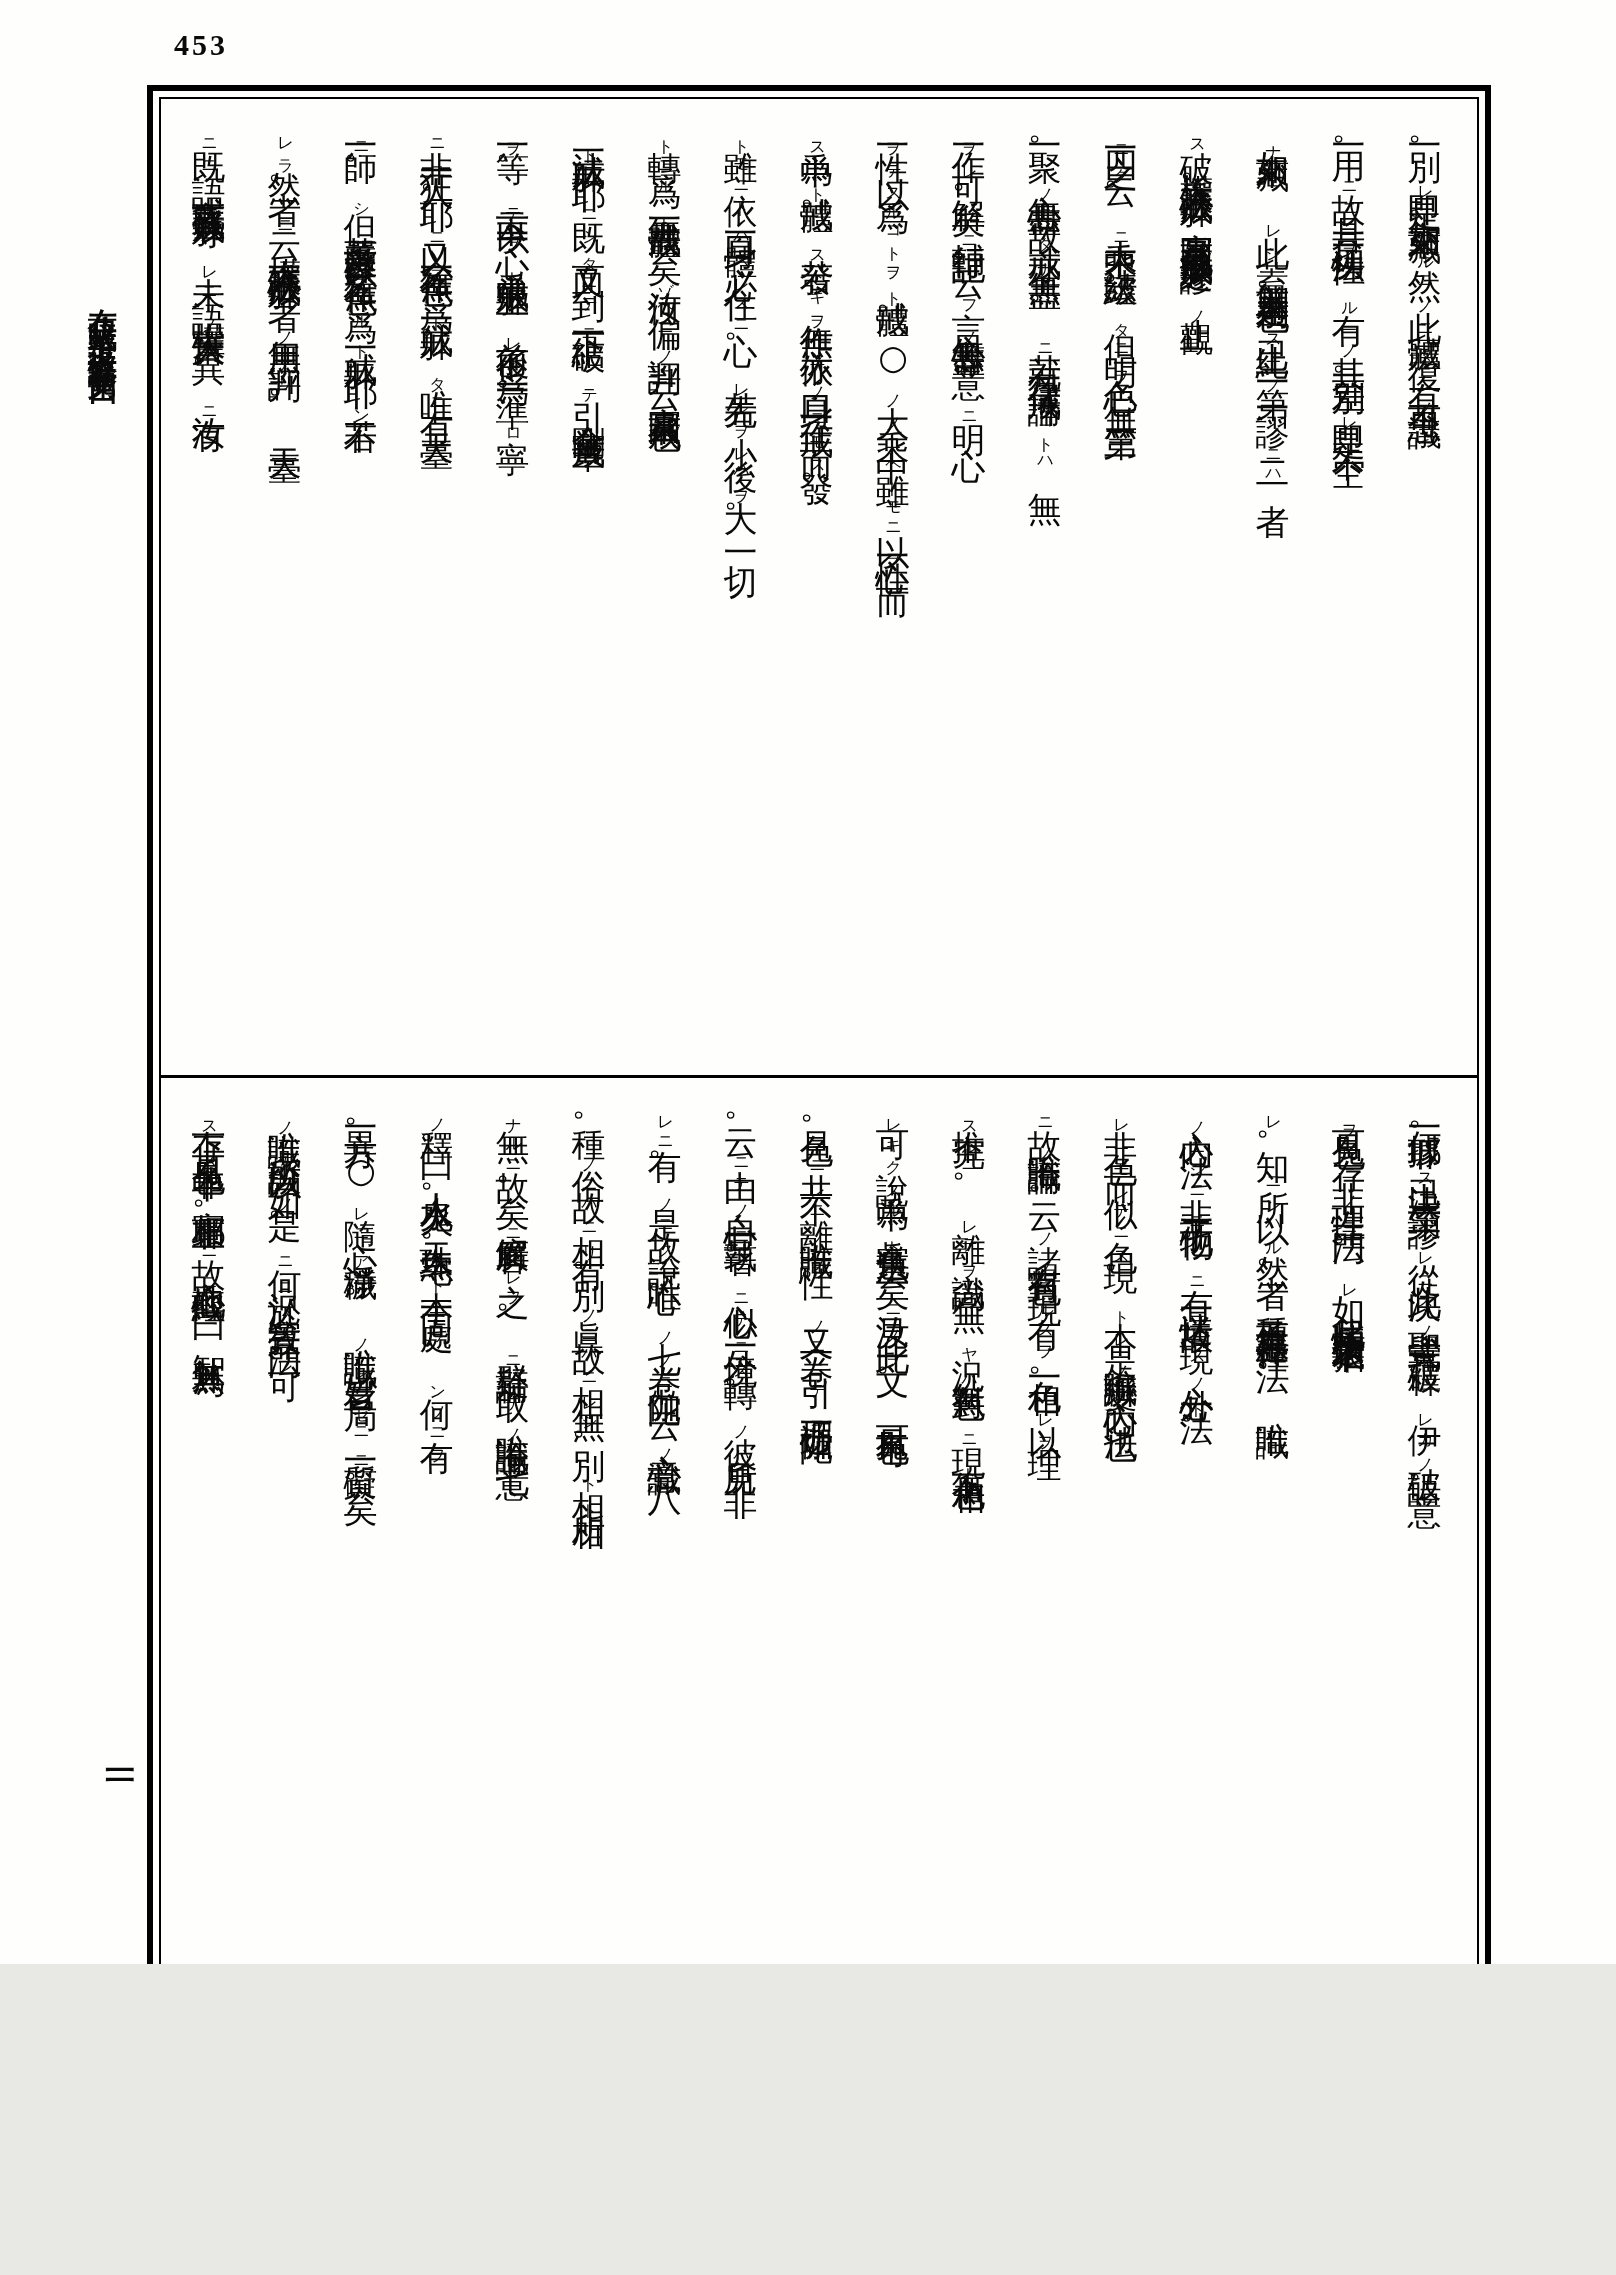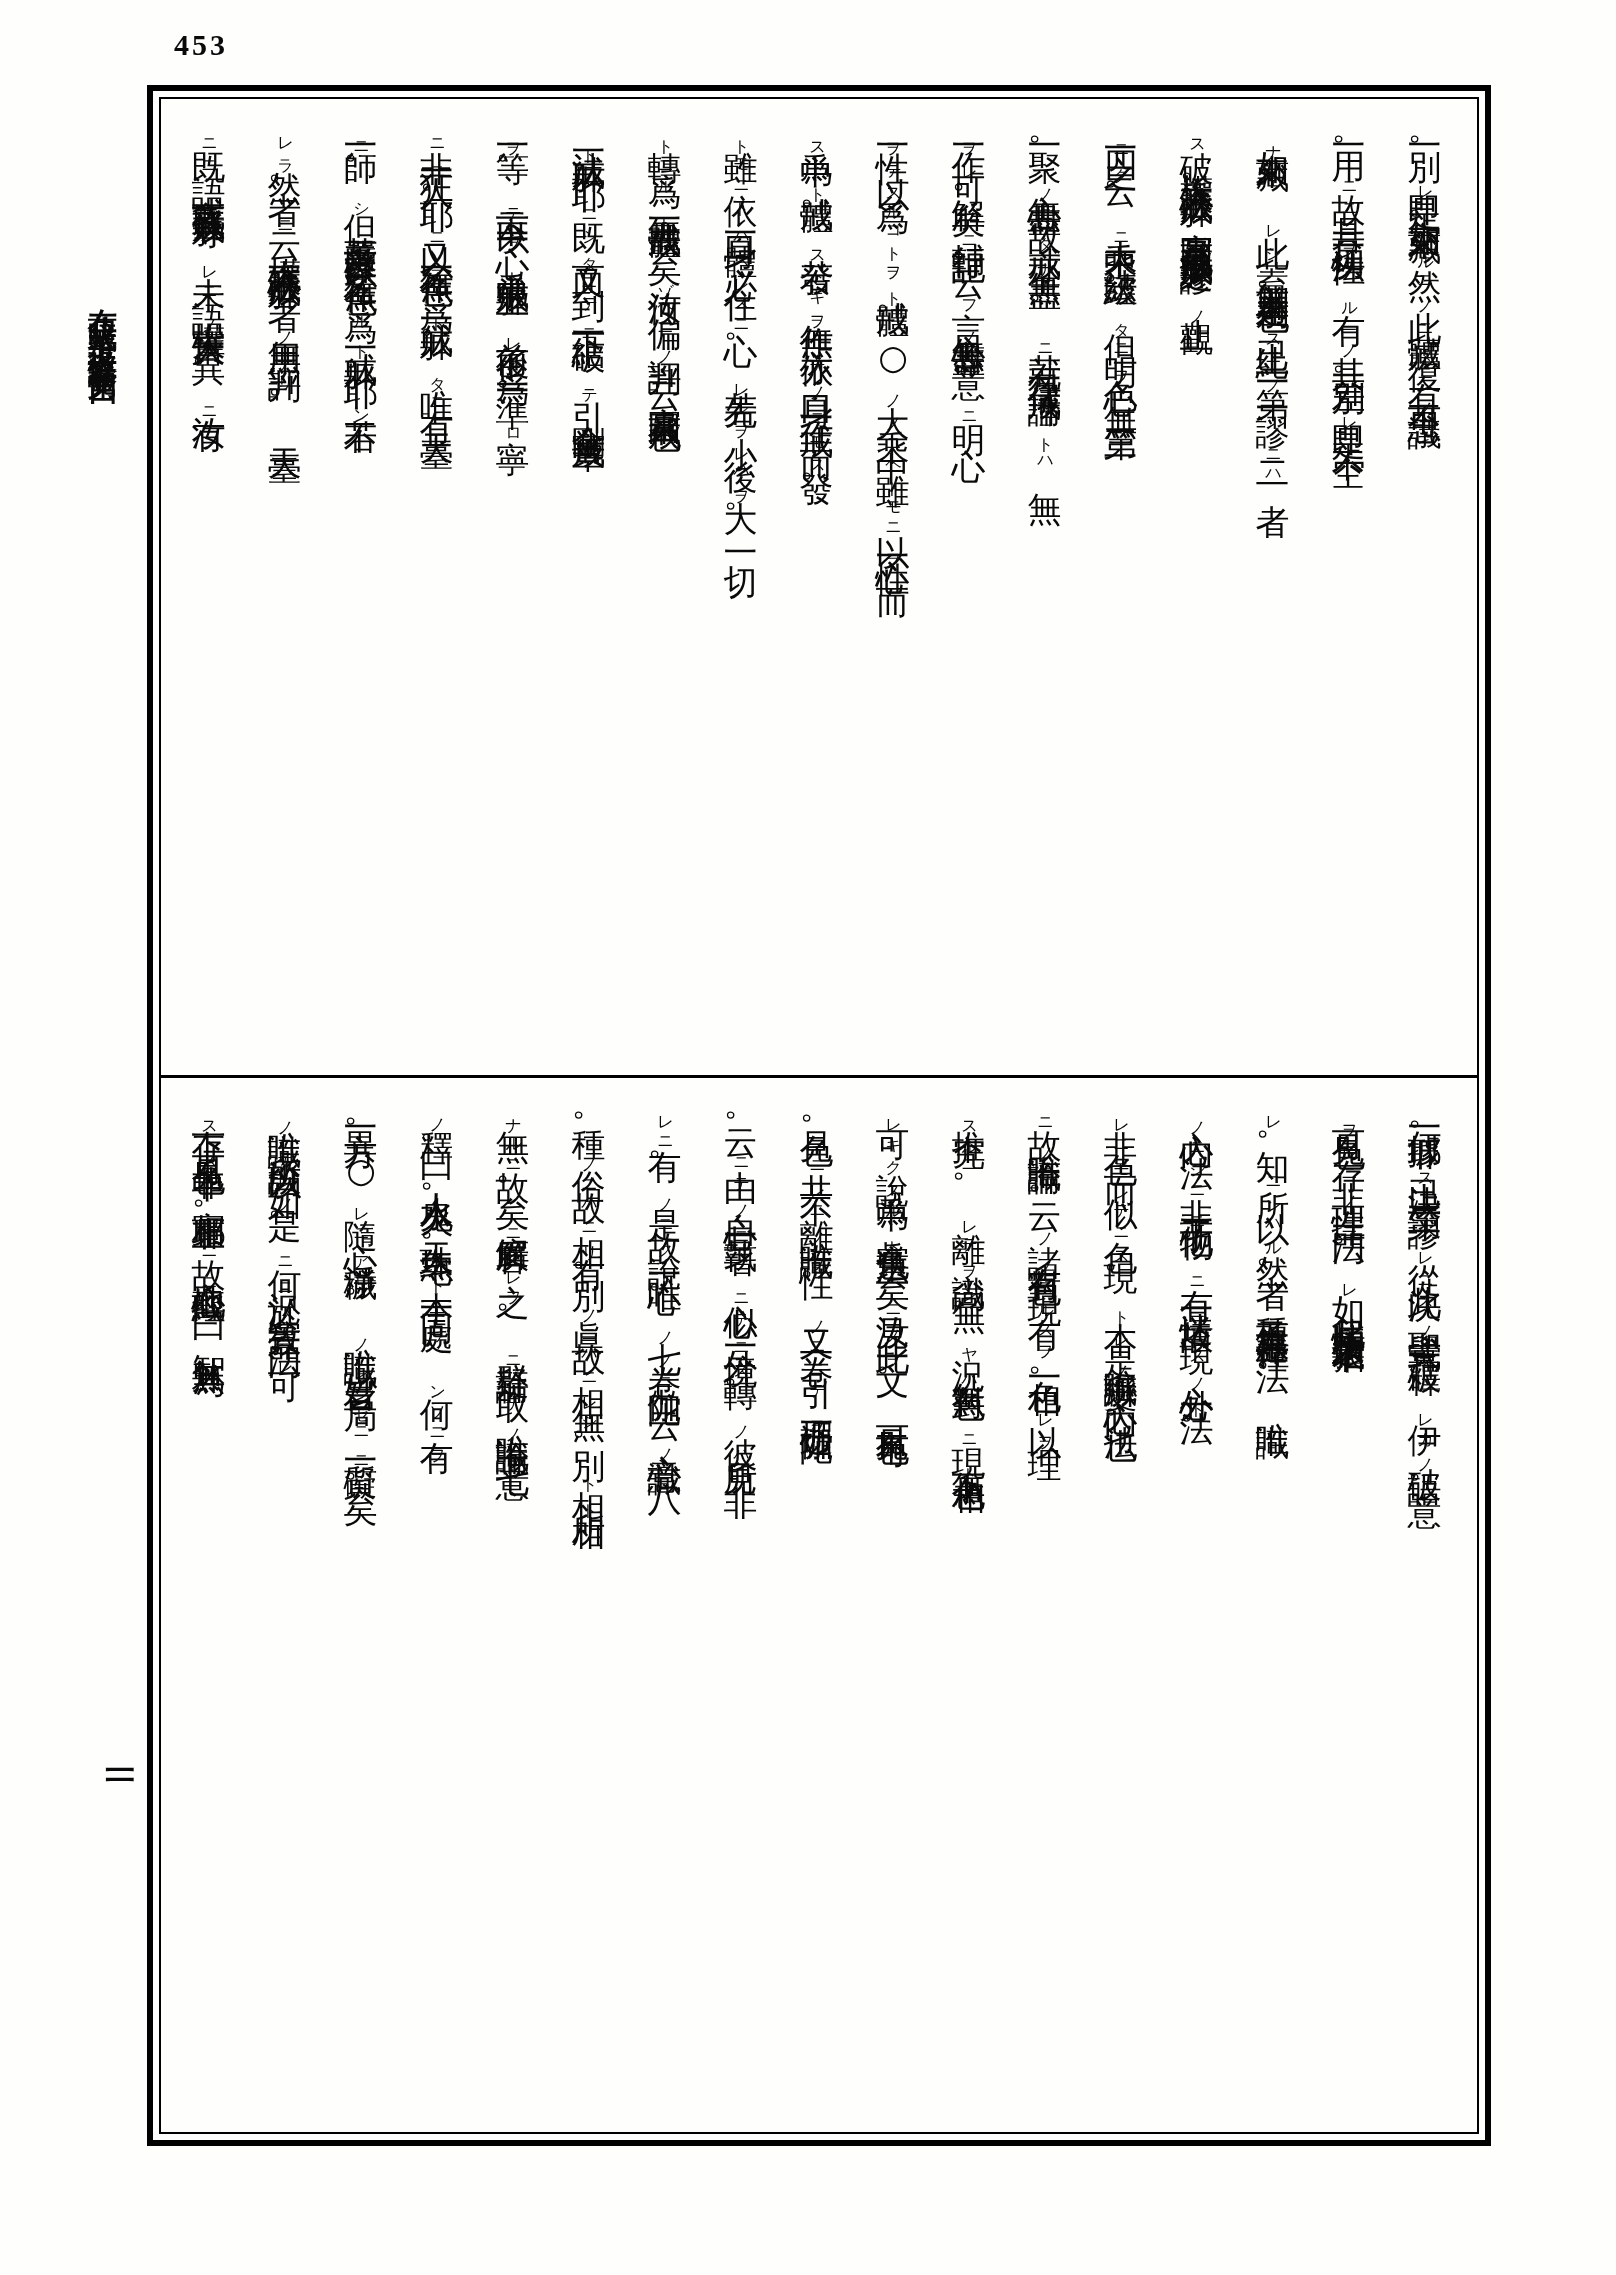--- a/index.html
+++ b/index.html
@@ -1,18 +1,18 @@
 <!DOCTYPE html>
 <html><head>
 <meta charset="utf-8">
 <style>
   html,body{margin:0;padding:0;background:#e8e8e4;}
   .page{
     position:relative;
-    width:1617px;height:2275px;
+    width:1617px;height:1964px;
     background:#fefefc;
     color:#0a0a0a;
     font-family:"DejaVu Serif","Liberation Serif",serif;
     overflow:hidden;
   }
   .page-number{
     position:absolute;left:174px;top:28px;
     font-size:30px;font-weight:bold;letter-spacing:3px;
     font-family:"Liberation Serif","DejaVu Serif",serif;
   }

